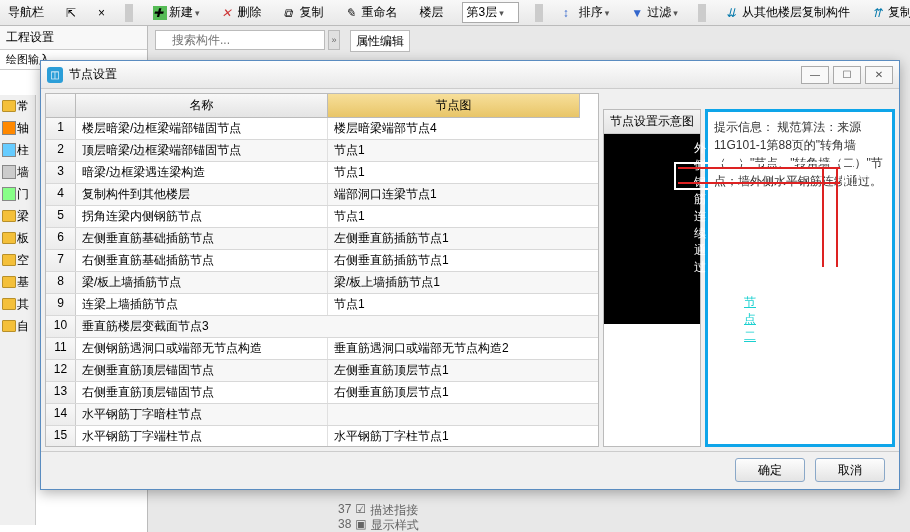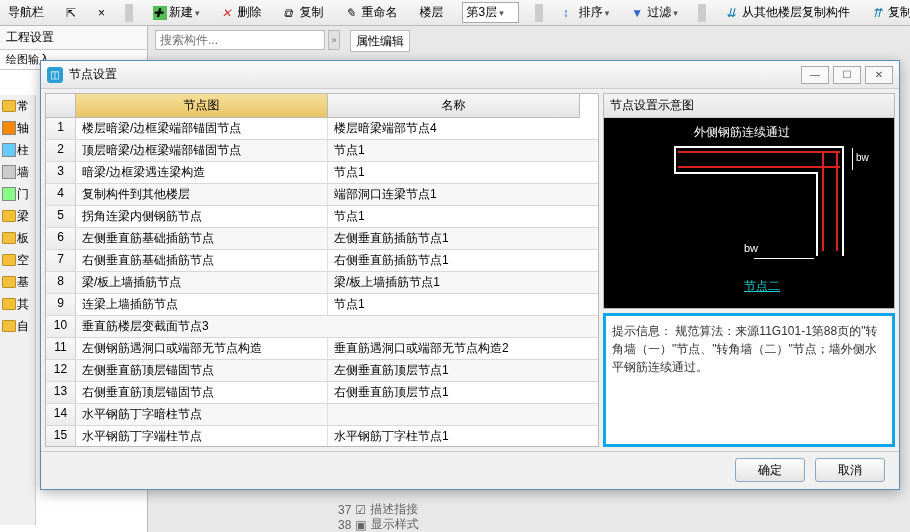--- a/index.html
+++ b/index.html
@@ -9,40 +9,40 @@
 .tico{width:14px;height:14px;display:inline-block}
 .sep{width:1px;height:18px;background:#ccc;margin:0 2px}
 .drop{font-size:9px;color:#555}
 .leftpanel{position:absolute;left:0;top:26px;width:148px;height:506px;background:#fff;border-right:1px solid #bbb}
 .lp-sub{padding:3px 6px;text-align:left;border-bottom:1px solid #ccc;background:#f8f8f8}
 .lp-tab{padding:2px 6px;border-bottom:1px solid #ccc;background:#fff;font-size:11px}
 .iconstrip{position:absolute;left:0;top:95px;width:36px;height:430px;background:#f0f0f0;border-right:1px solid #ccc}
 .iconstrip div{height:22px;display:flex;align-items:center;padding-left:2px;gap:1px}
 .mico{width:14px;height:14px;border:1px solid #888;background:#fff}
 .folder{width:14px;height:12px;background:#f4c03a;border:1px solid #b8902a;border-radius:1px}
-.search{position:absolute;left:155px;top:30px;width:170px;height:20px;border:1px solid #bbb;background:#fff;padding:2px 4px;color:#999}
+.search{position:absolute;left:155px;top:30px;width:170px;height:20px;border:1px solid #bbb;background:#fff;padding:2px 16px;color:#999}
 .searchbtn{position:absolute;left:328px;top:30px;width:12px;height:20px;background:#e0e0e0;border:1px solid #bbb;text-align:center;line-height:18px;font-size:9px;color:#666}
 .proptab{position:absolute;left:350px;top:30px;width:60px;height:22px;background:#fff;border:1px solid #bbb;text-align:center;line-height:20px}
 .bottomlist{position:absolute;left:338px;top:502px;width:200px}
-.bottomlist div{height:15px;display:flex;align-items:center;gap:4px;font-size:11px;color:#666}
+.bottomlist div{height:15px;display:flex;gap:4px;font-size:11px;color:#666}
 .dialog{position:absolute;left:40px;top:60px;width:860px;height:430px;background:#f0f0f0;border:1px solid #5a8cc0;box-shadow:0 3px 12px rgba(0,0,0,0.3)}
 .dlg-title{height:28px;background:linear-gradient(#fdfdfd,#e8e8e8);display:flex;align-items:center;padding:0 6px;border-bottom:1px solid #ccc}
 .dlg-ico{width:16px;height:16px;background:#2b9ed8;border-radius:3px;margin-right:6px;display:flex;align-items:center;justify-content:center;color:#fff;font-size:10px}
 .winbtns{margin-left:auto;display:flex;gap:4px}
 .winbtn{width:28px;height:18px;border:1px solid #aaa;background:#f8f8f8;display:flex;align-items:center;justify-content:center;font-size:10px;color:#555}
 .dlg-body{display:flex;height:362px}
 .grid{flex:0 0 554px;overflow:auto;background:#fff;border:1px solid #bbb;margin:4px}
 .ghdr{display:flex;position:sticky;top:0}
 .ghdr div{background:linear-gradient(#f8f8f8,#e4e4e4);border-right:1px solid #bbb;border-bottom:1px solid #bbb;padding:3px 4px;text-align:center;font-weight:normal}
 .grow{display:flex;border-bottom:1px solid #d8d8d8}
 .grow:nth-child(even){background:#f7f7f7}
 .gc0{width:30px;text-align:center;background:linear-gradient(#f8f8f8,#ececec);border-right:1px solid #ccc;padding:2px}
 .gc1{width:252px;padding:2px 6px;border-right:1px solid #e0e0e0}
 .gc2{width:252px;padding:2px 6px}
-.rpane{flex:1;margin:4px 4px 4px 0;display:flex;flex-direction:column;gap:4px}
+.rpane{flex:1;margin:20px 4px 4px 0;display:flex;flex-direction:row;gap:4px}
 .preview{border:1px solid #bbb;background:#fff}
 .pv-title{background:linear-gradient(#f4f4f4,#e4e4e4);padding:3px 6px;border-bottom:1px solid #ccc}
 .pv-canvas{height:190px;background:#000;position:relative}
 .hint{border:3px solid #0ea5e9;background:#fff;padding:6px;flex:1}
 .hint-lbl{color:#333}
 .hint-txt{color:#333;line-height:1.5}
 .dlg-foot{height:36px;display:flex;align-items:center;justify-content:flex-end;gap:10px;padding:0 14px;border-top:1px solid #ccc;background:#f0f0f0}
 .btn{min-width:70px;height:24px;background:linear-gradient(#fdfdfd,#e4e4e4);border:1px solid #8aa8c8;border-radius:3px;text-align:center;line-height:22px;cursor:pointer}
 
 .pvlbl{position:absolute;color:#fff;font-size:12px}
@@ -181,22 +181,22 @@
     <div class="winbtns">
       <div class="winbtn">—</div>
       <div class="winbtn">☐</div>
       <div class="winbtn">✕</div>
     </div>
   </div>
   <div class="dlg-body">
     <div class="grid">
       <div class="ghdr">
         <div style="width:30px"></div>
+        <div style="width:252px">名称</div>
         <div style="width:252px;background:linear-gradient(#f7df9a,#e8c568)">节点图</div>
-        <div style="width:252px">名称</div>
       </div>
       <div id="rows">
           <div class="grow">
             <div class="gc0">1</div>
             <div class="gc1">楼层暗梁/边框梁端部锚固节点</div>
             <div class="gc2">楼层暗梁端部节点4</div>
           </div>
           <div class="grow">
             <div class="gc0">2</div>
             <div class="gc1">顶层暗梁/边框梁端部锚固节点</div>

